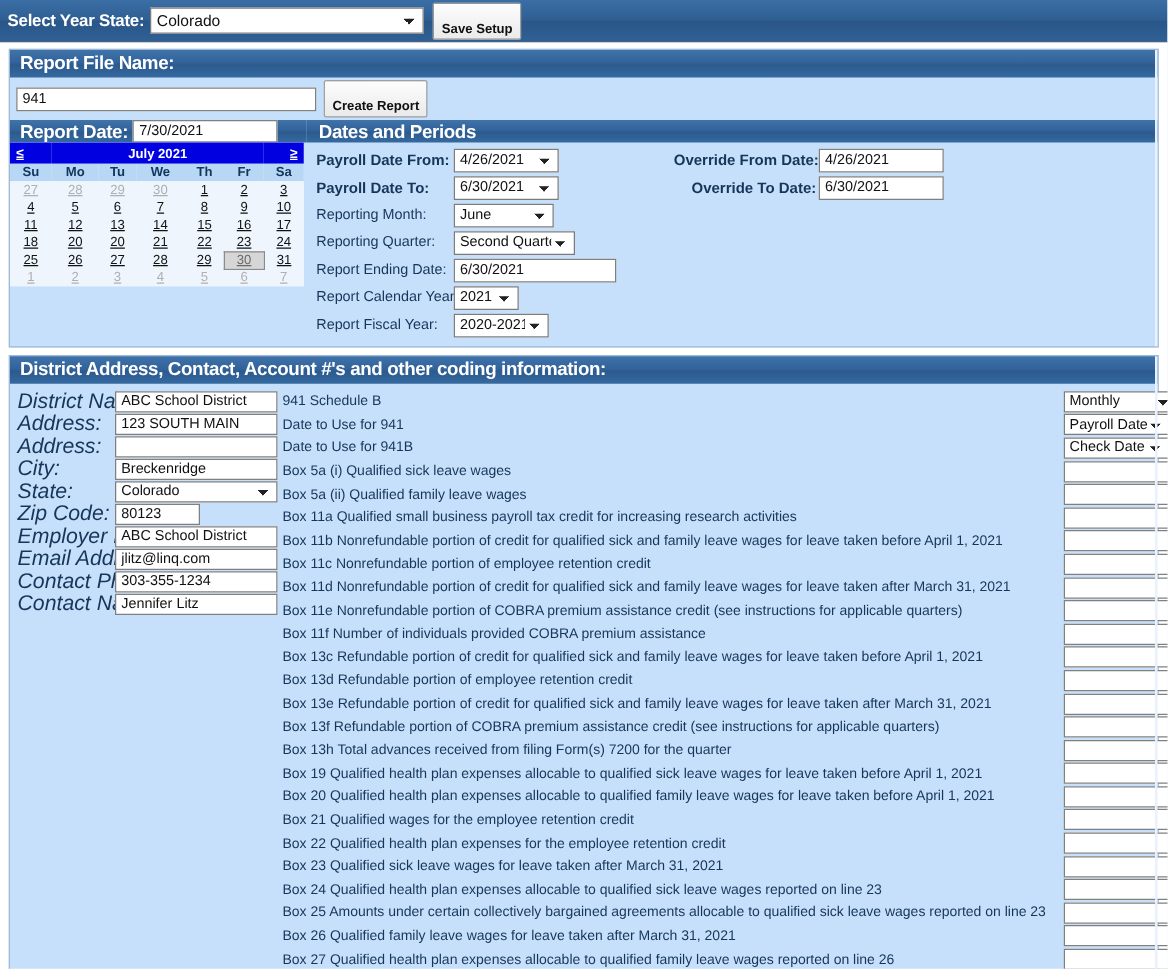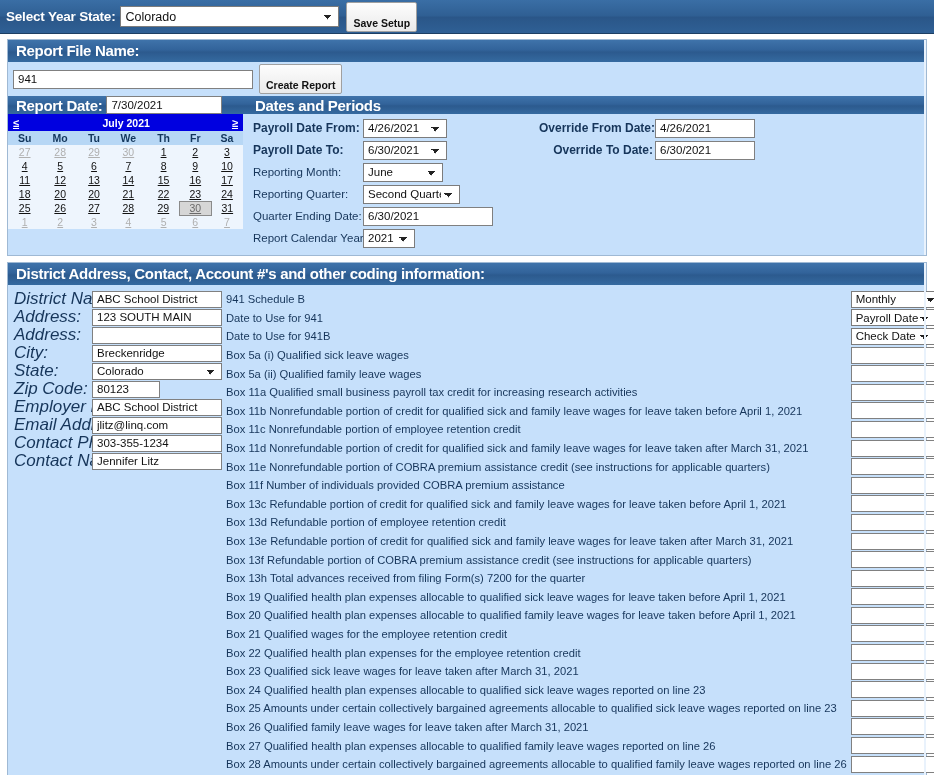--- a/index.html
+++ b/index.html
@@ -347,31 +347,37 @@
         </div>
 
         <div class="dp-row">
           <span class="dp-label lbl-w1">Reporting Quarter:</span>
           <select class="sel" style="width:97px">
             <option>Second Quarter</option>
           </select>
         </div>
 
         <div class="dp-row">
-          <span class="dp-label lbl-w1">Quarter Ending Date:</span>
+          <span class="dp-label lbl-w1">Report Ending Date:</span>
           <input class="txt" style="width: 130px;" value="6/30/2021">
         </div>
 
         <div class="dp-row">
           <span class="dp-label lbl-w1">Report Calendar Year:</span>
           <select class="sel" style="width:52px">
             <option>2021</option>
           </select>
         </div>
 
+        <div class="dp-row">
+          <span class="dp-label lbl-w1">Report Fiscal Year:</span>
+          <select class="sel" style="width:76px">
+            <option>2020-2021</option>
+          </select>
+        </div>
 
       </div>
     </div>
   </div>
 
   <div class="panel">
     <div class="rightedge"></div>
     <div class="bluebar">District Address, Contact, Account #'s and other coding information:</div>
 
     <div class="district">

